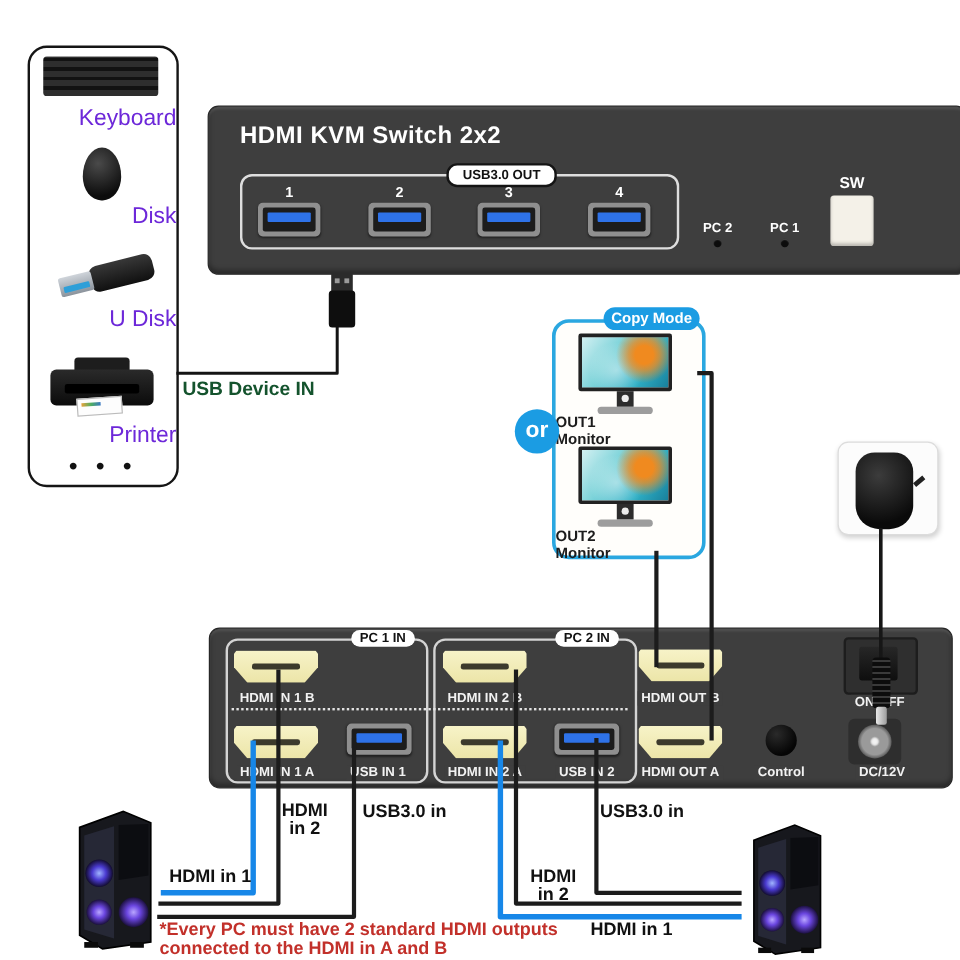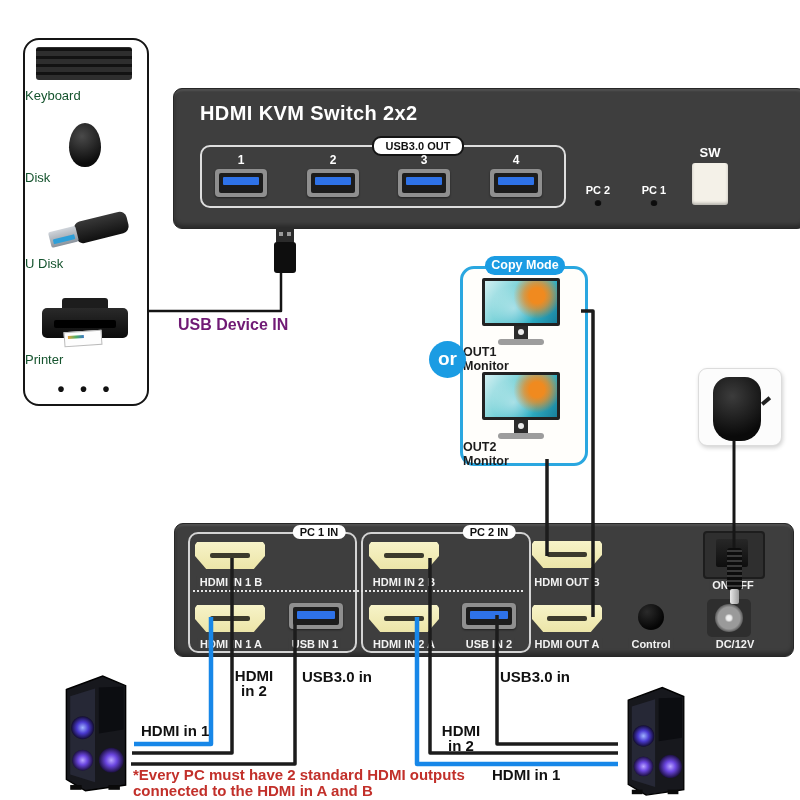--- a/index.html
+++ b/index.html
@@ -1,21 +1,21 @@
 <!DOCTYPE html>
 <html><head>
 <meta charset="utf-8">
 <style>
   html,body{margin:0;padding:0;background:#fff;}
   #stage{position:relative;width:800px;height:800px;background:#ffffff;overflow:hidden;
          font-family:"Liberation Sans","DejaVu Sans",sans-serif;color:#111;}
   .abs{position:absolute;}
   
   .device-panel{left:23px;top:38px;width:122px;height:364px;border:2px solid #151515;border-radius:16px;background:#fff;z-index:1;}
-  .dev-label{position:absolute;width:100%;text-align:left;font-size:13px;color:#14532d;}
+  .dev-label{position:absolute;width:100%;text-align:right;font-size:19px;color:#6d28d9;}
   .kb-icon{position:absolute;left:11px;top:7px;width:96px;height:33px;border-radius:3px;background-color:#101010;
     background-image:repeating-linear-gradient(0deg,#2e2e2e 0 5px,#121212 5px 8px),
                      repeating-linear-gradient(90deg,rgba(255,255,255,.14) 0 1px,transparent 1px 7px);}
   .mouse-icon{position:absolute;left:44px;top:83px;width:32px;height:44px;border-radius:50% 50% 48% 48%/55% 55% 45% 45%;
     background:radial-gradient(circle at 40% 30%,#4a4a4a,#0c0c0c 75%);}
   .udisk-icon{position:absolute;left:16px;top:172px;width:92px;height:40px;transform:rotate(-14deg);}
   .udisk-body{position:absolute;left:34px;top:8px;width:54px;height:22px;background:linear-gradient(#383838,#101010);border-radius:7px;}
   .udisk-conn{position:absolute;left:8px;top:11px;width:28px;height:16px;background:linear-gradient(#cfd4da,#8b939c);border-radius:2px;}
   .udisk-conn::after{content:"";position:absolute;left:3px;bottom:3px;right:3px;height:5px;background:#2e9fd8;border-radius:1px;}
   .printer-icon{position:absolute;left:17px;top:258px;width:86px;height:50px;}
@@ -81,21 +81,21 @@
   .dc-plug{left:727px;top:548px;width:15px;height:42px;z-index:6;
            background:repeating-linear-gradient(0deg,#0c0c0c 0 3px,#3a3a3a 3px 5px);border-radius:3px;}
   .dc-tip{left:730px;top:589px;width:9px;height:15px;background:linear-gradient(90deg,#e8e8e8,#9c9c9c);border-radius:2px;z-index:6;}
   
   .usb-plug-conn{left:276px;top:228px;width:18px;height:15px;background:#2b2b2b;border-radius:1px;z-index:6;}
   .usb-plug-conn i{position:absolute;top:4px;width:4px;height:4px;background:#9a9a9a;}
   .usb-plug-body{left:274px;top:242px;width:22px;height:31px;background:#0e0e0e;border-radius:3px;z-index:6;}
   
   .conn-label{position:absolute;font-size:15px;font-weight:600;color:#111;z-index:7;white-space:nowrap;}
   .conn-label.two{text-align:center;line-height:15px;transform:translateX(-50%);}
-  .usb-devin-label{left:152px;top:316px;width:150px;font-size:16px;font-weight:bold;color:#701a75;z-index:7;margin-left:26px;}
+  .usb-devin-label{left:152px;top:316px;width:150px;font-size:16px;font-weight:bold;color:#14532d;z-index:7;}
   .footnote{left:133px;top:767px;font-size:15px;font-weight:bold;color:#c2302a;line-height:15.5px;z-index:7;}
   .cable-svg{left:0;top:0;width:800px;height:800px;z-index:5;pointer-events:none;}
   .pc-tower{z-index:6;}
 </style>
 </head>
 <body>
 
 <div id="stage">
 
   <div class="abs device-panel">
@@ -142,21 +142,21 @@
 
   <div class="abs usb-plug-conn">
       <i style="left:3px;"></i>
       <i style="left:11px;"></i>
     </div>
   <div class="abs usb-plug-body"></div>
   <div class="abs usb-devin-label">USB Device IN</div>
 
 
   <div class="abs mode-box copy-box">
-    <div class="mode-pill" style="left:22px;top:-13px;width:80px;background:#1b9ce3;">Copy Mode</div>
+    <div class="mode-pill" style="left:40px;top:-13px;width:80px;background:#1b9ce3;">Copy Mode</div>
     <div class="monitor">
       <div class="m-screen art-teal" style="left:19px;top:9px;"></div>
       <div class="m-neck" style="left:51px;top:57px;"></div>
       <div class="m-base" style="left:35px;top:70px;"></div>
       <div class="m-label" style="top:76px;">OUT1 Monitor</div>
     </div>
     <div class="monitor">
       <div class="m-screen art-teal" style="left:19px;top:103px;"></div>
       <div class="m-neck" style="left:51px;top:151px;"></div>
       <div class="m-base" style="left:35px;top:164px;"></div>

